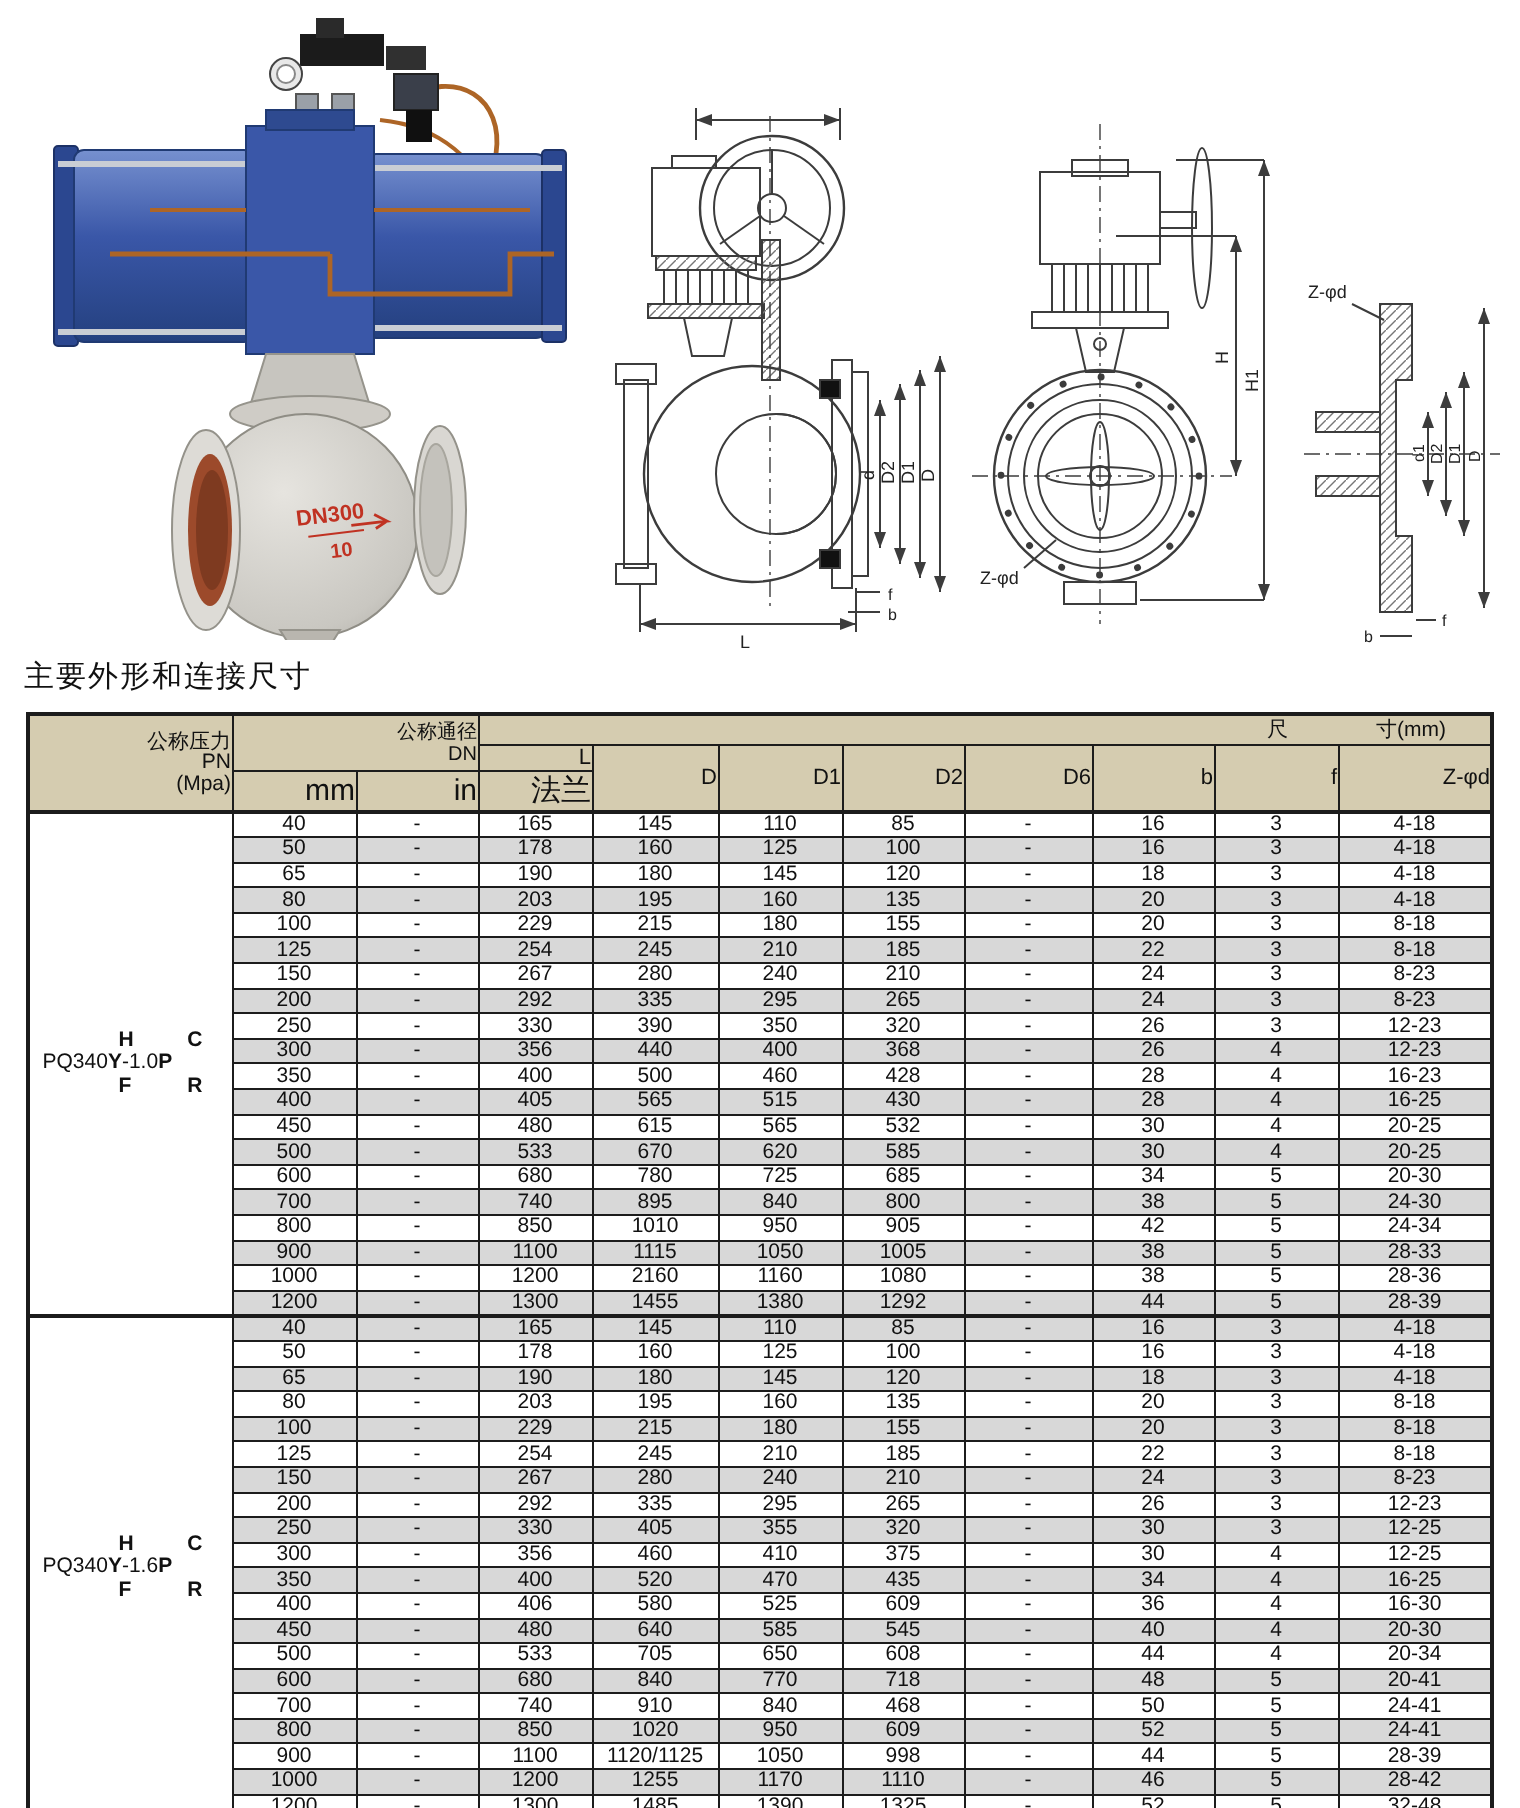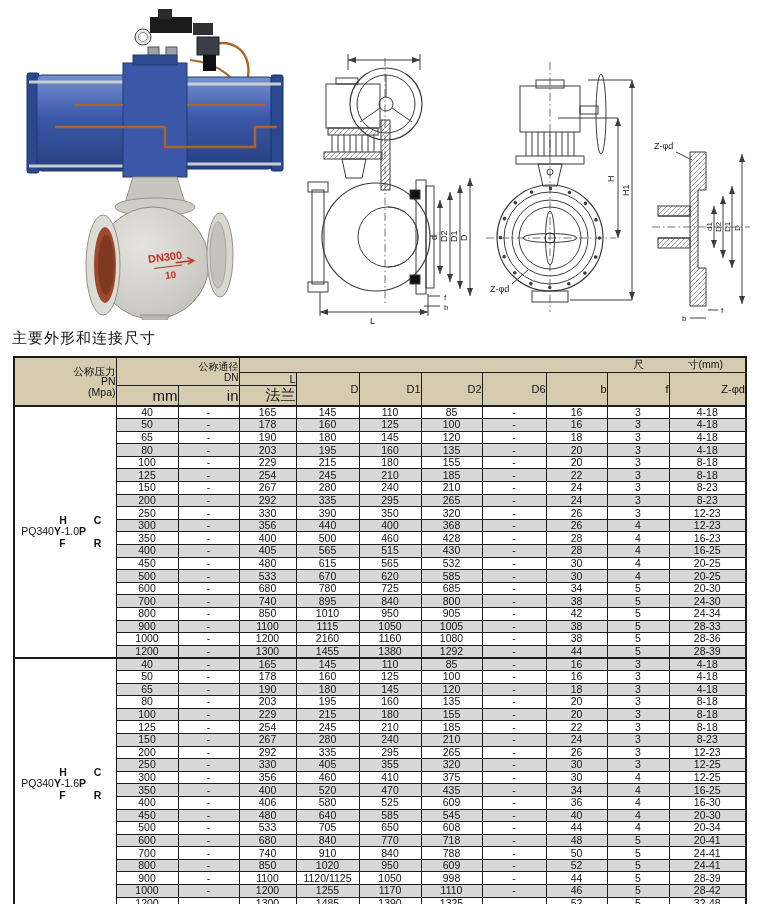--- a/index.html
+++ b/index.html
@@ -712,21 +712,21 @@
           <td class="shade">48</td>
           <td class="shade">5</td>
           <td class="shade">20-41</td>
         </tr>
         <tr>
           <td>700</td>
           <td>-</td>
           <td>740</td>
           <td>910</td>
           <td>840</td>
-          <td>788</td>
+          <td>468</td>
           <td>-</td>
           <td>50</td>
           <td>5</td>
           <td>24-41</td>
         </tr>
         <tr>
           <td class="shade">800</td>
           <td class="shade">-</td>
           <td class="shade">850</td>
           <td class="shade">1020</td>

